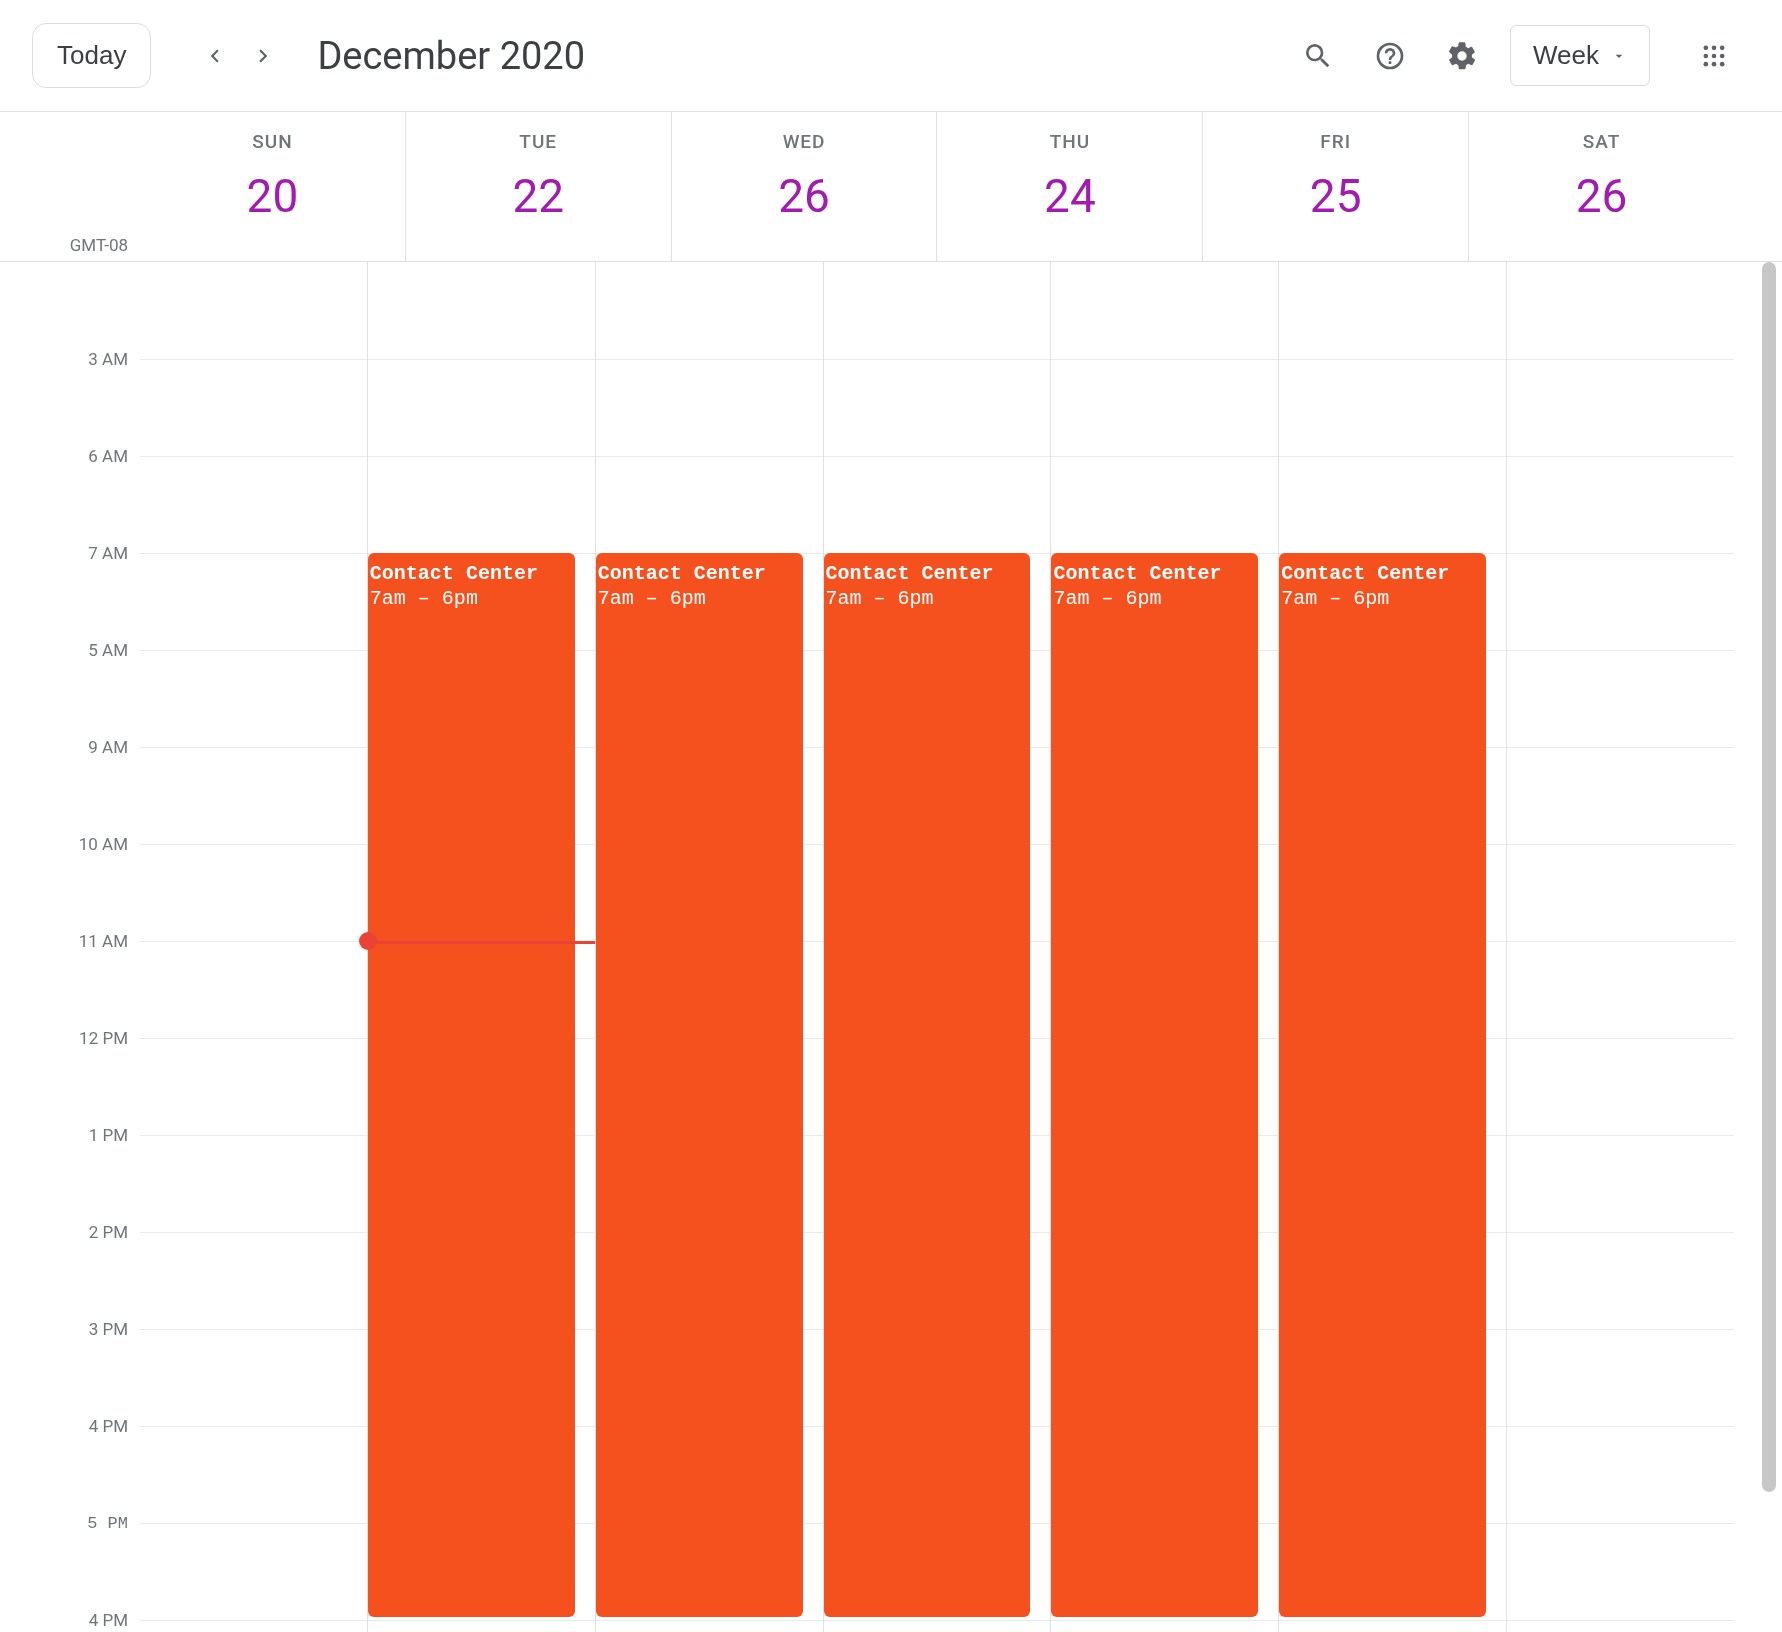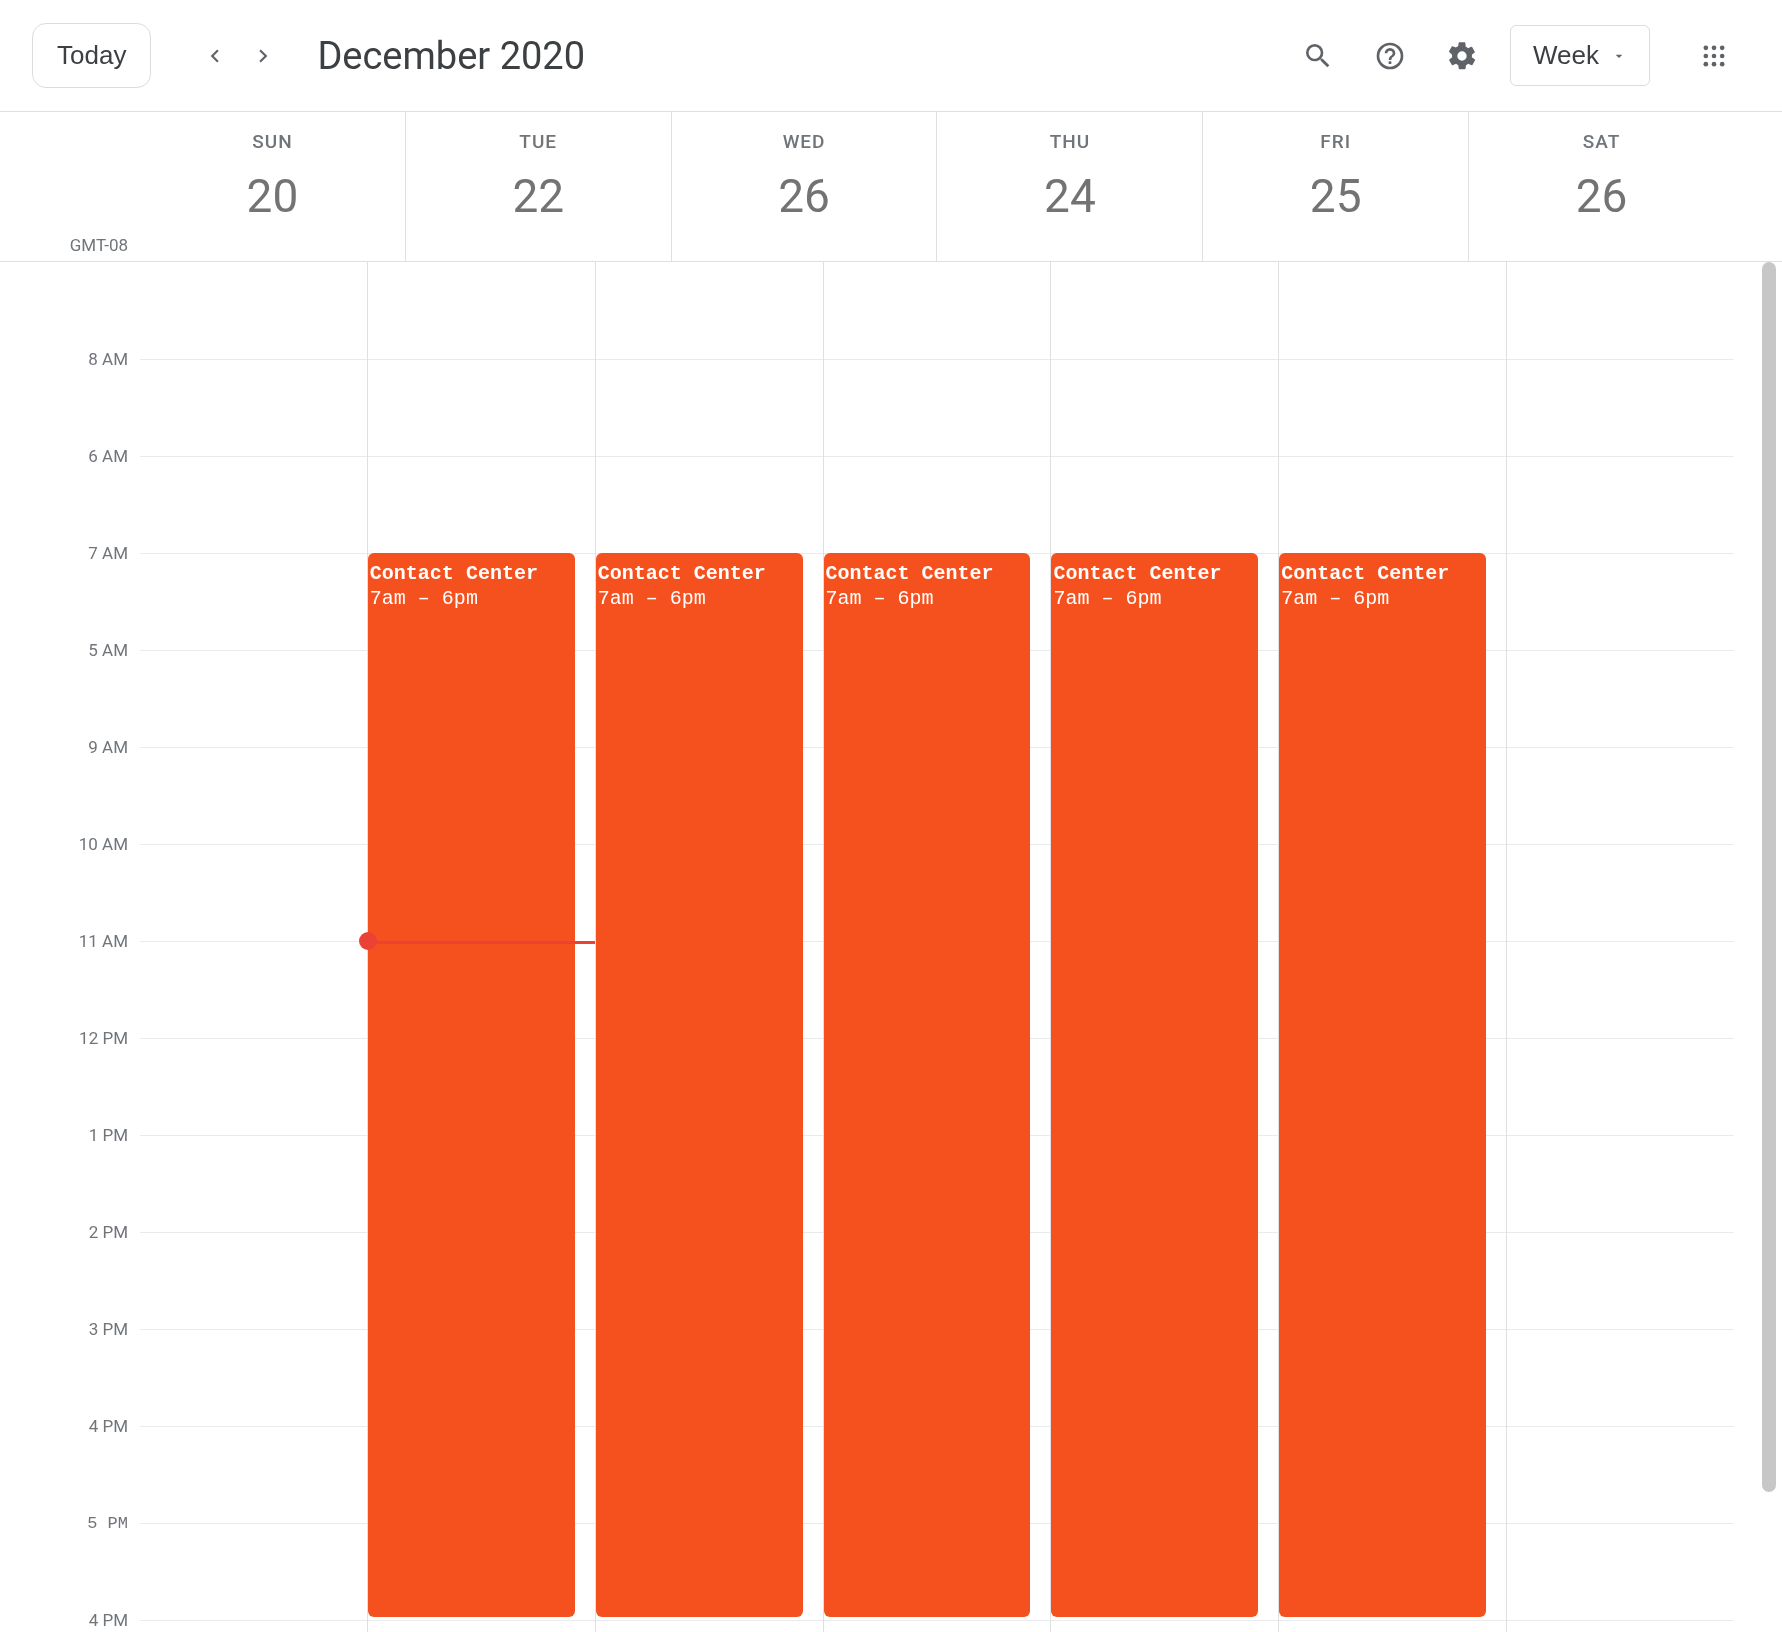--- a/index.html
+++ b/index.html
@@ -16,21 +16,21 @@
   .apps-btn { margin-left:36px; }
 
   
   .day-header { display:flex; height:150px; position:relative; }
   .tz-cell { width:140px; display:flex; align-items:flex-end; justify-content:flex-end; padding:0 12px 6px 0; font-size:17px; color:#70757a; border-bottom:1px solid #e0e0e0; }
   .day-cols { flex:1; display:flex; position:relative; }
   .day-head { flex:1; text-align:center; padding-top:18px; border-left:1px solid #e0e0e0; border-bottom:1px solid #e0e0e0; position:relative; cursor:pointer; }
   .day-head:first-child { border-left:none; }
   .dow { font-size:19px; font-weight:500; letter-spacing:1px; color:#70757a; }
   .dow.current { color:#1a73e8; }
-  .daynum { font-size:46px; color:#737373; margin-top:8px; display:inline-flex; width:70px; height:70px; align-items:center; justify-content:center; border-radius:50%; }
+  .daynum { font-size:46px; color:#a21caf; margin-top:8px; display:inline-flex; width:70px; height:70px; align-items:center; justify-content:center; border-radius:50%; }
   .daynum.current { background:#1a73e8; color:#fff; }
   .rt-edge { width:48px; border-bottom:1px solid #e0e0e0; }
 
   
   .grid-wrap { position:relative; height:1370px; display:flex; }
   .hour-col { width:140px; position:relative; }
   .hour-label { position:absolute; right:12px; transform:translateY(-50%); font-size:17px; color:#70757a; }
   .grid-cols { flex:1; position:relative; display:flex; }
   .grid-col { flex:1; border-left:1px solid #e0e0e0; position:relative; }
   .grid-col:first-child { border-left:none; }
@@ -130,21 +130,21 @@
       <div class="day-head"><div class="dow">WED</div><div class="daynum">26</div></div>
       <div class="day-head"><div class="dow">THU</div><div class="daynum">24</div></div>
       <div class="day-head"><div class="dow">FRI</div><div class="daynum">25</div></div>
       <div class="day-head"><div class="dow">SAT</div><div class="daynum">26</div></div>
     </div>
   <div class="rt-edge"></div>
 </div>
 
 <div class="grid-wrap">
   <div class="hour-col" id="hour-col">
-      <div class="hour-label" style="top: 97px;">8 AM</div>
+      <div class="hour-label" style="top: 97px;">3 AM</div>
       <div class="hour-label" style="top: 194px;">6 AM</div>
       <div class="hour-label" style="top: 291px;">7 AM</div>
       <div class="hour-label" style="top: 388px;">5 AM</div>
       <div class="hour-label" style="top: 485px;">9 AM</div>
       <div class="hour-label" style="top: 582px;">10 AM</div>
       <div class="hour-label" style="top: 679px;">11 AM</div>
       <div class="hour-label" style="top: 776px;">12 PM</div>
       <div class="hour-label" style="top: 873px;">1 PM</div>
       <div class="hour-label" style="top: 970px;">2 PM</div>
       <div class="hour-label" style="top: 1067px;">3 PM</div>

